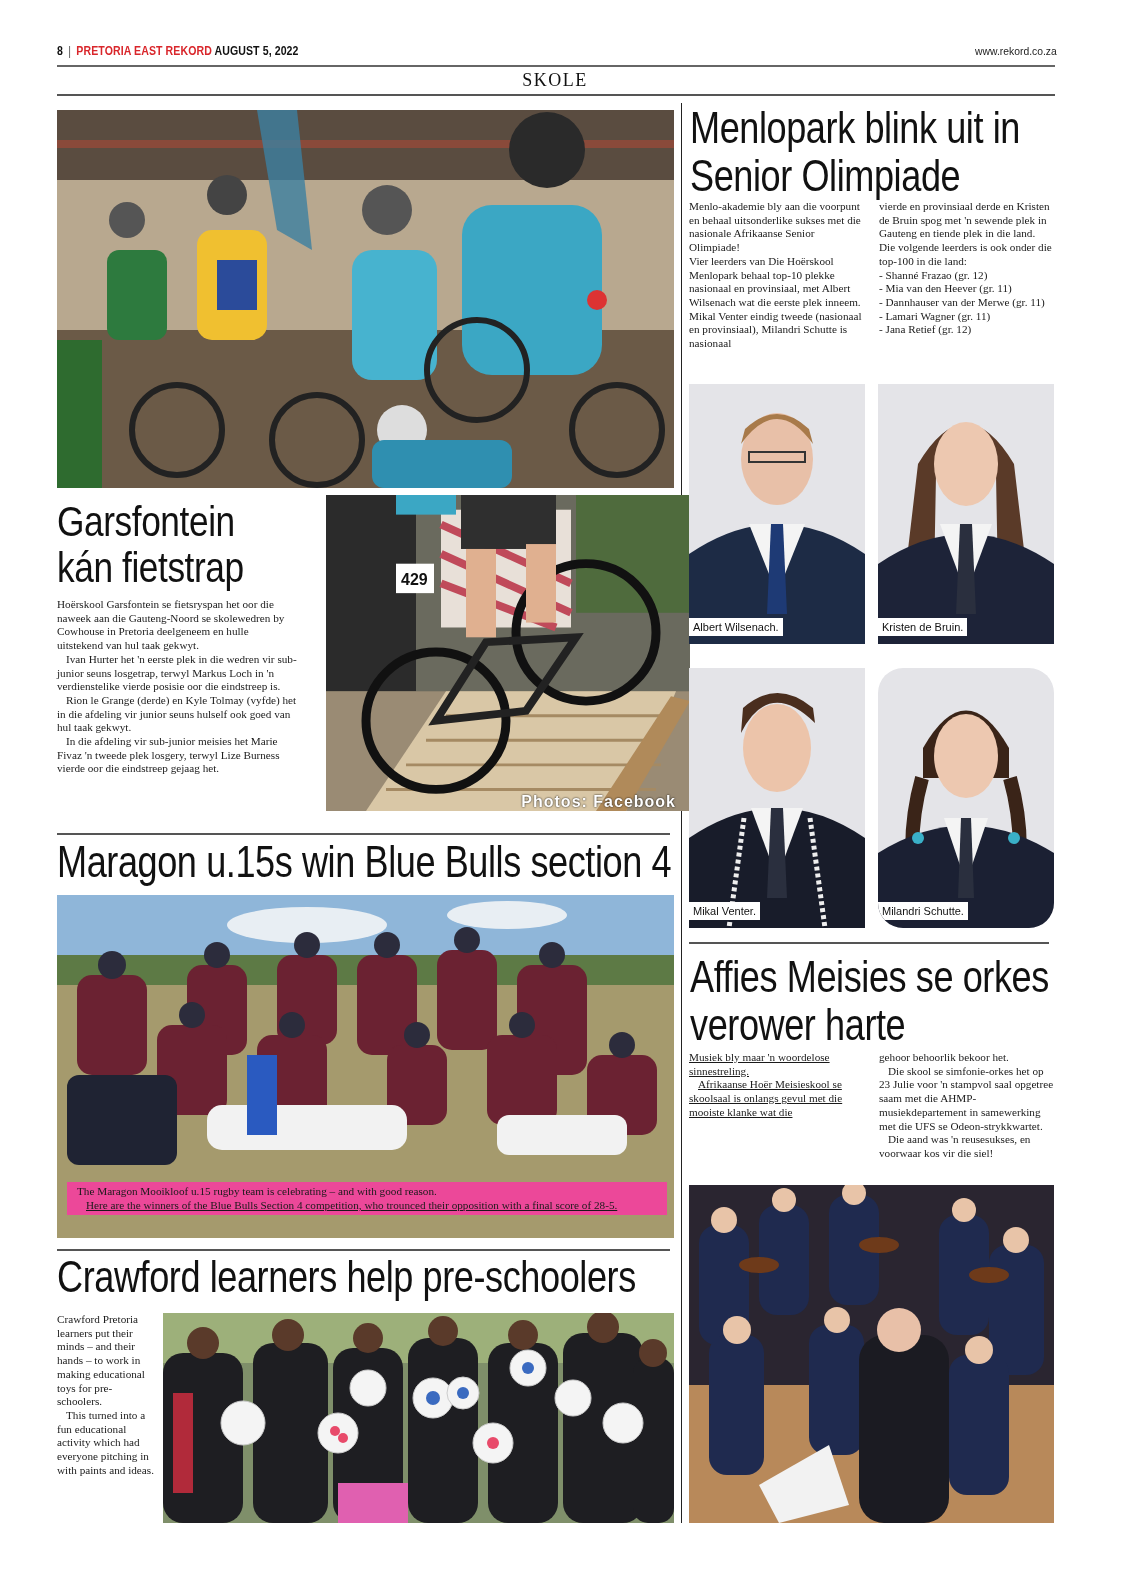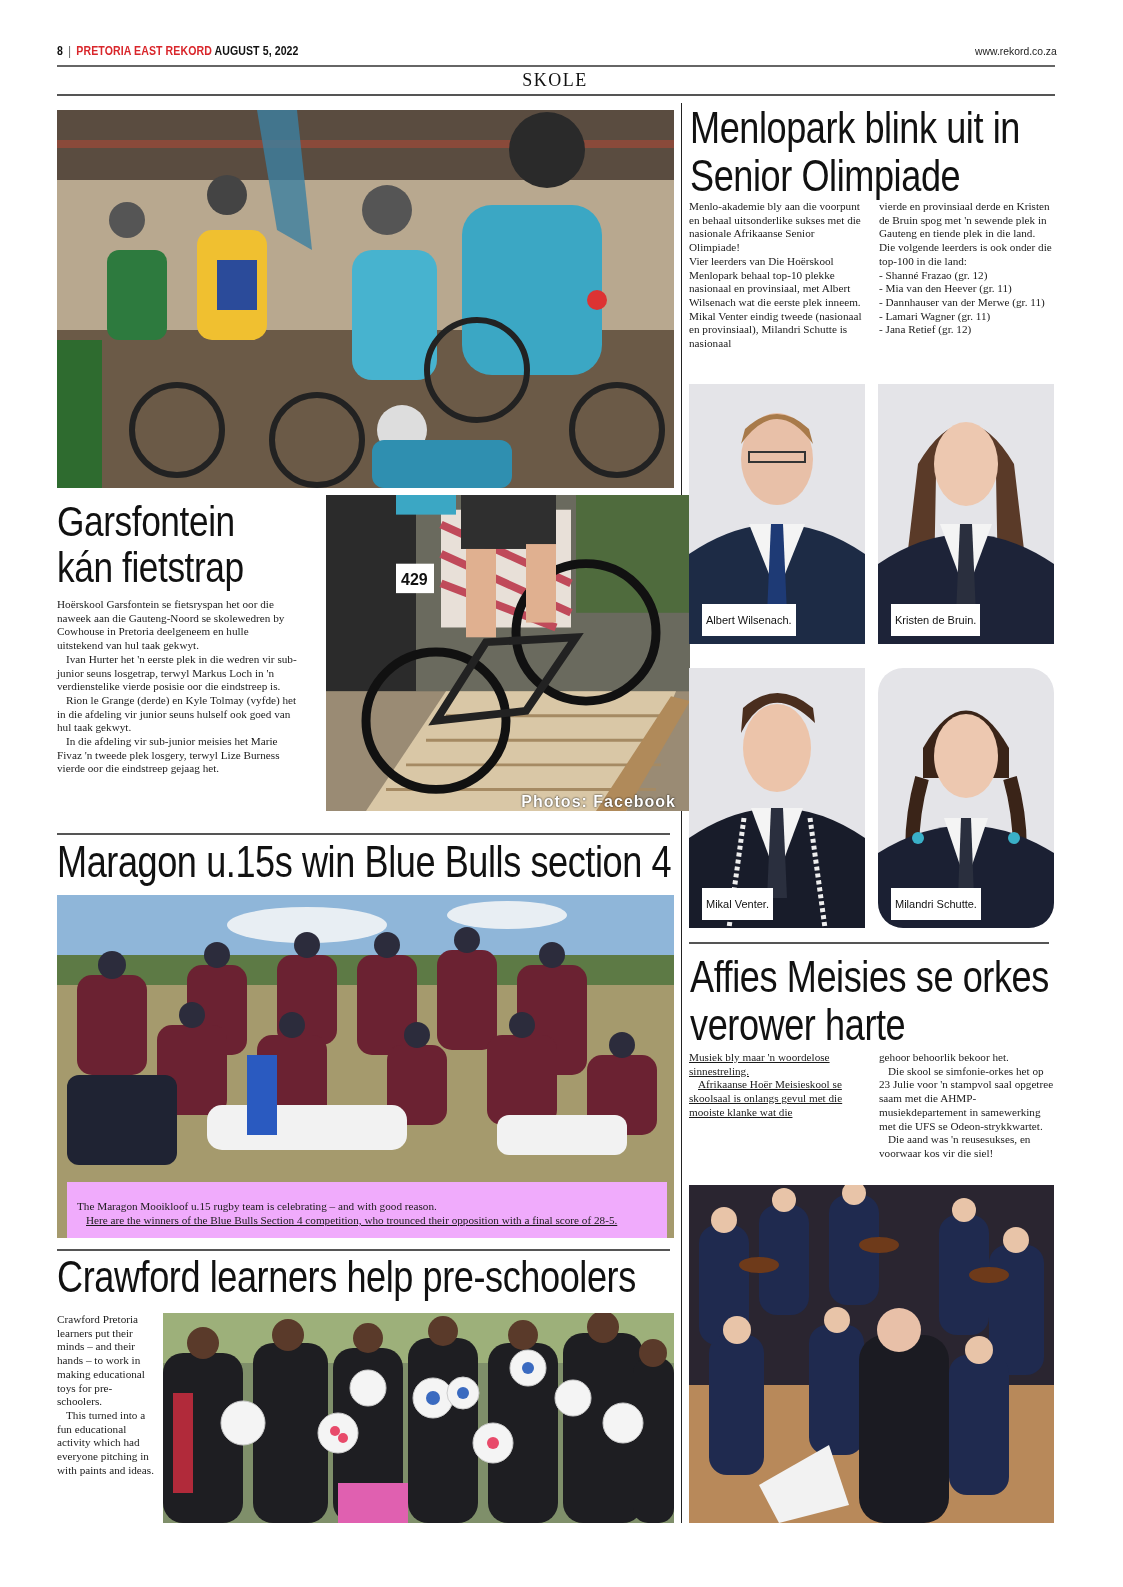--- a/index.html
+++ b/index.html
@@ -25,25 +25,25 @@
 
     
     .body { font-family: "Liberation Serif", serif; font-size: 11.2px; line-height: 13.7px; color: #1a1a1a; }
     .body p { text-indent: 0; }
     .body p.ind { text-indent: 9px; }
 
     
     .photo { overflow: hidden; }
     .photo svg { display: block; width: 100%; height: 100%; }
 
-    .nametag { position: absolute; left: 13px; bottom: 8px; background: #fff; font-family: "Liberation Sans", sans-serif; font-size: 11px; padding: 10px 4px; color: #111; }
+    .nametag { position: absolute; left: 0; bottom: 8px; background: #fff; font-family: "Liberation Sans", sans-serif; font-size: 11px; padding: 3px 4px; color: #111; }
     .credit { position: absolute; right: 14px; bottom: 0; color: #fff; font-family: "Liberation Sans", sans-serif; font-weight: bold; font-size: 16px; letter-spacing: 1px; text-shadow: 0 0 2px #000; padding-left: 29px; }
 
     .hrule { height: 2px; background: #555; }
-    .caption-box { position: absolute; background: #f0abfc; font-family: "Liberation Serif", serif; font-size: 11.2px; line-height: 13.7px; color: #1a1a1a; padding: 18px 10px; }
+    .caption-box { position: absolute; background: #ec4899; font-family: "Liberation Serif", serif; font-size: 11.2px; line-height: 13.7px; color: #1a1a1a; padding: 3px 10px; }
   </style>
 </head>
 <body>
 
 <div class="abs folio">
   <span class="pg">8</span><span class="sep">|</span><span class="pub">PRETORIA EAST REKORD</span>
   <span class="date">AUGUST 5, 2022</span>
 </div>
 <div class="abs site">www.rekord.co.za</div>
 <div class="abs rule-top"></div>

